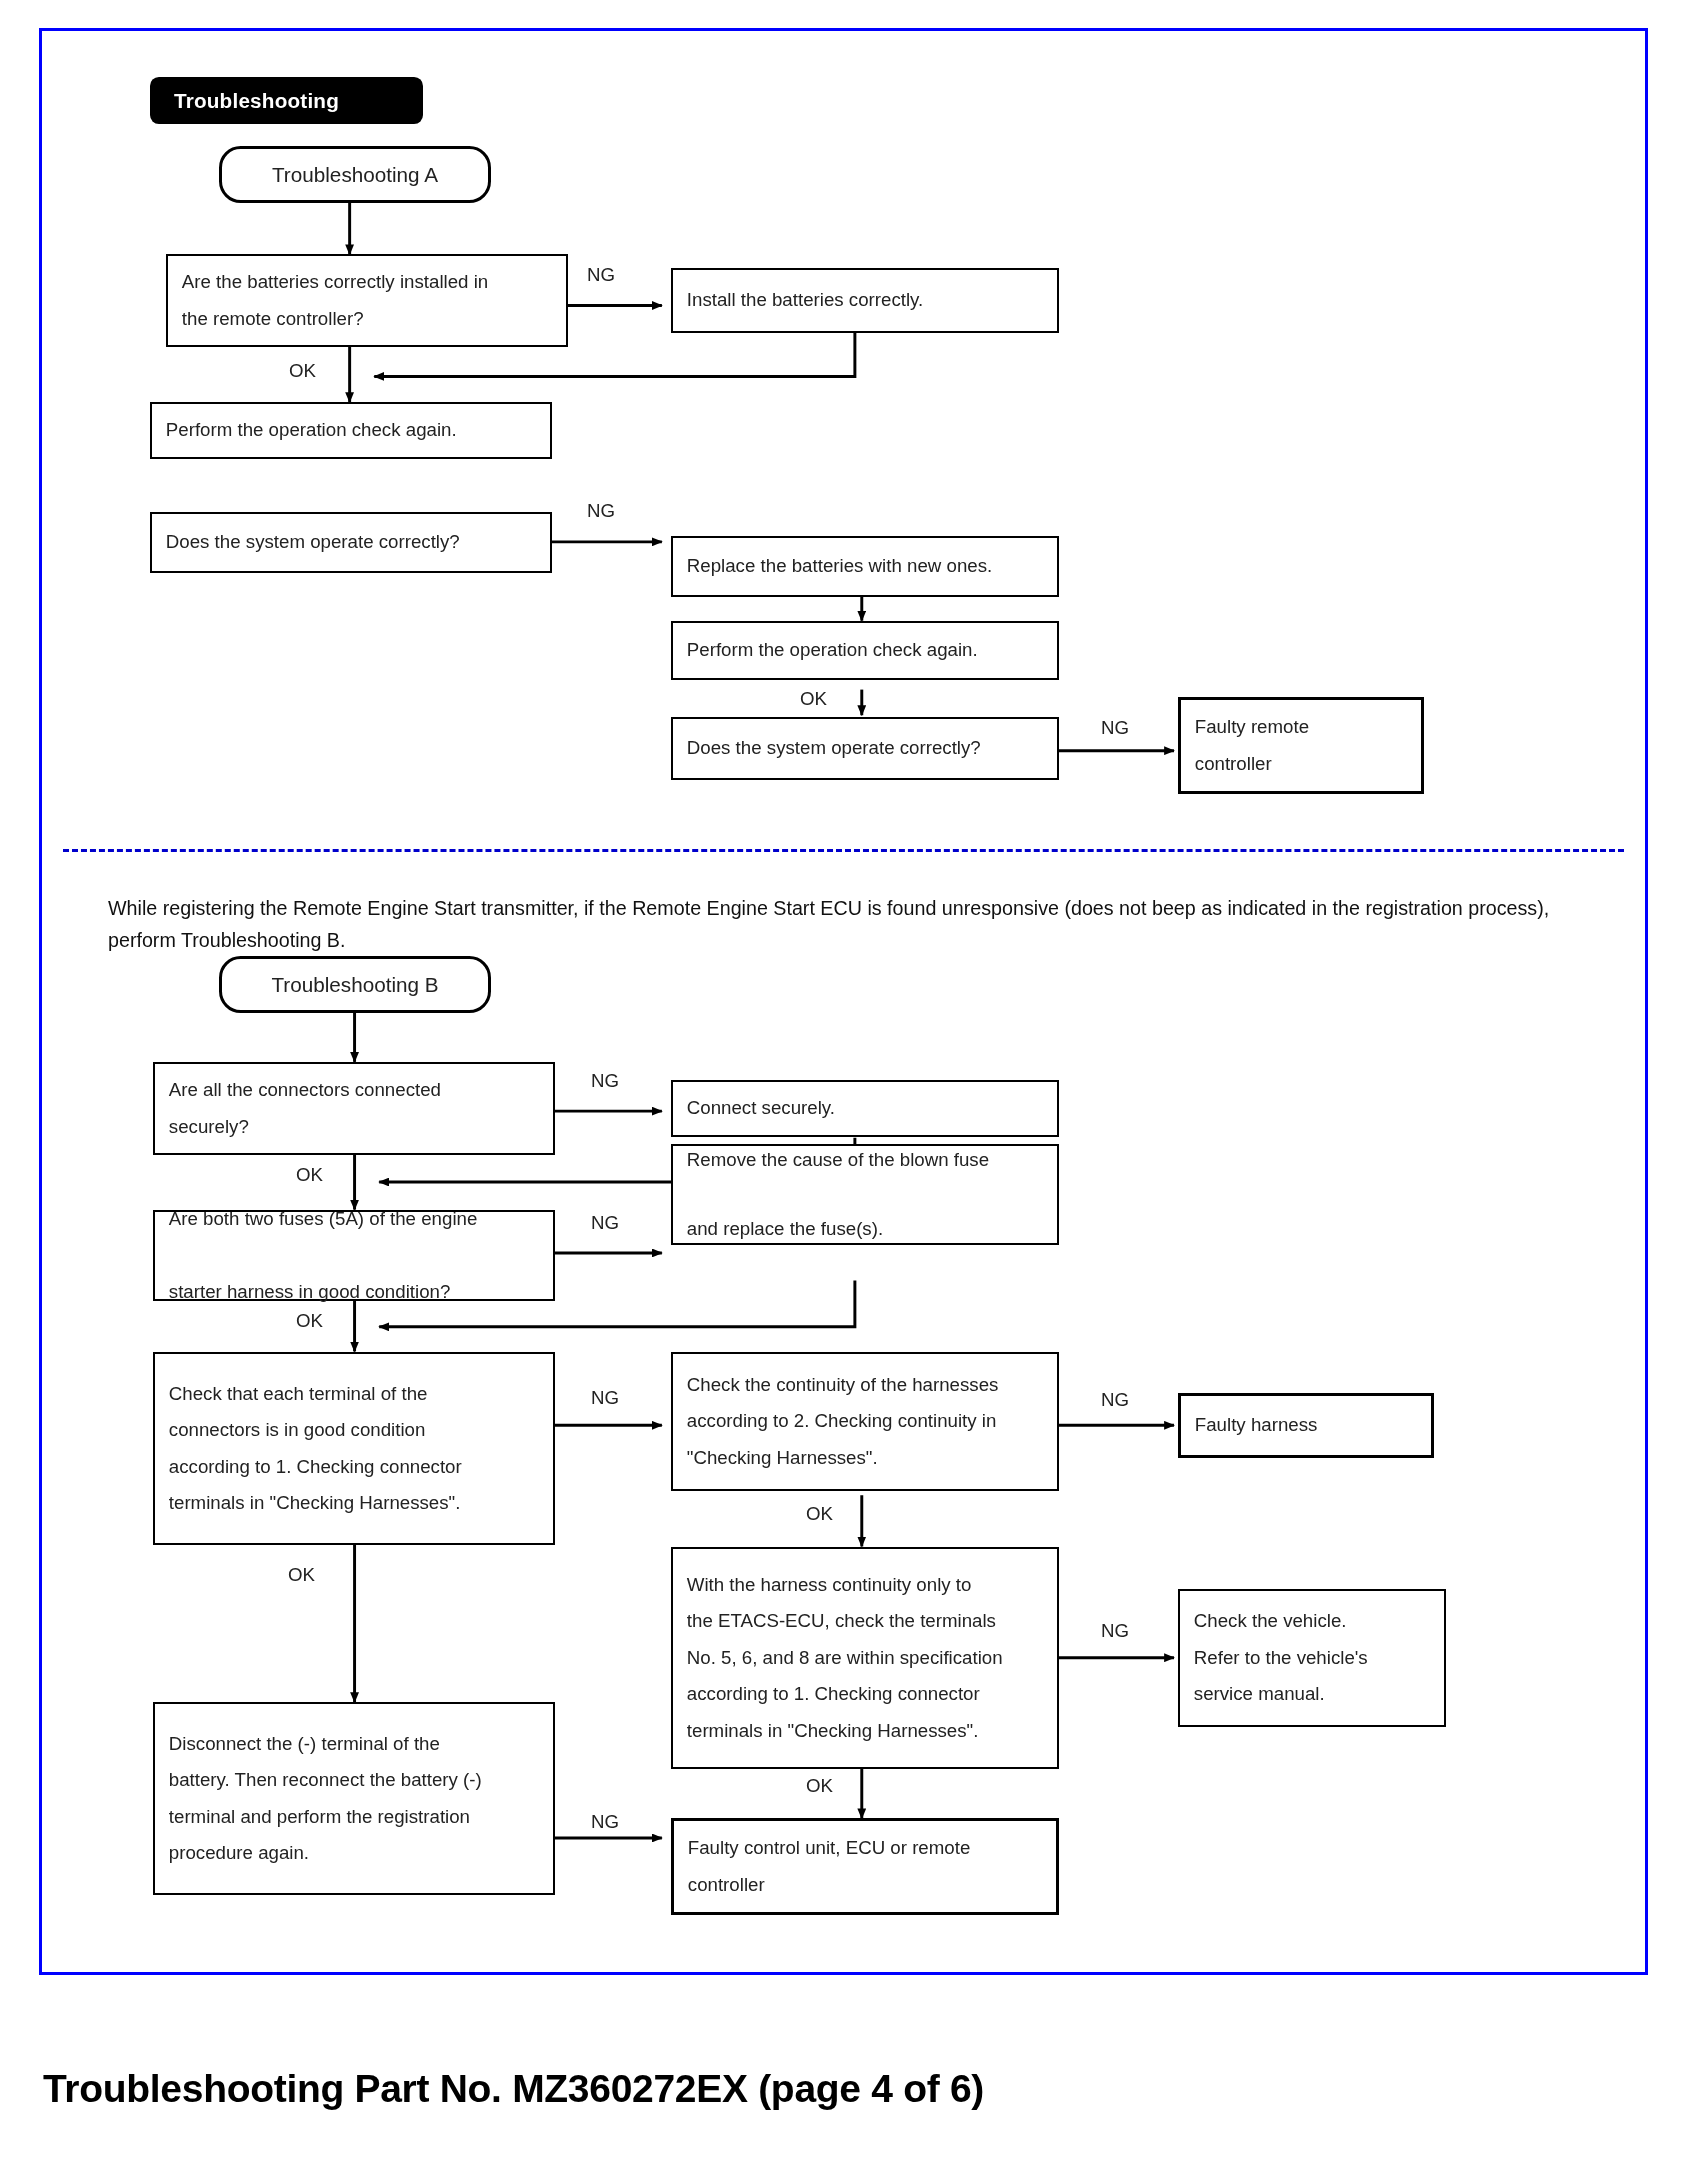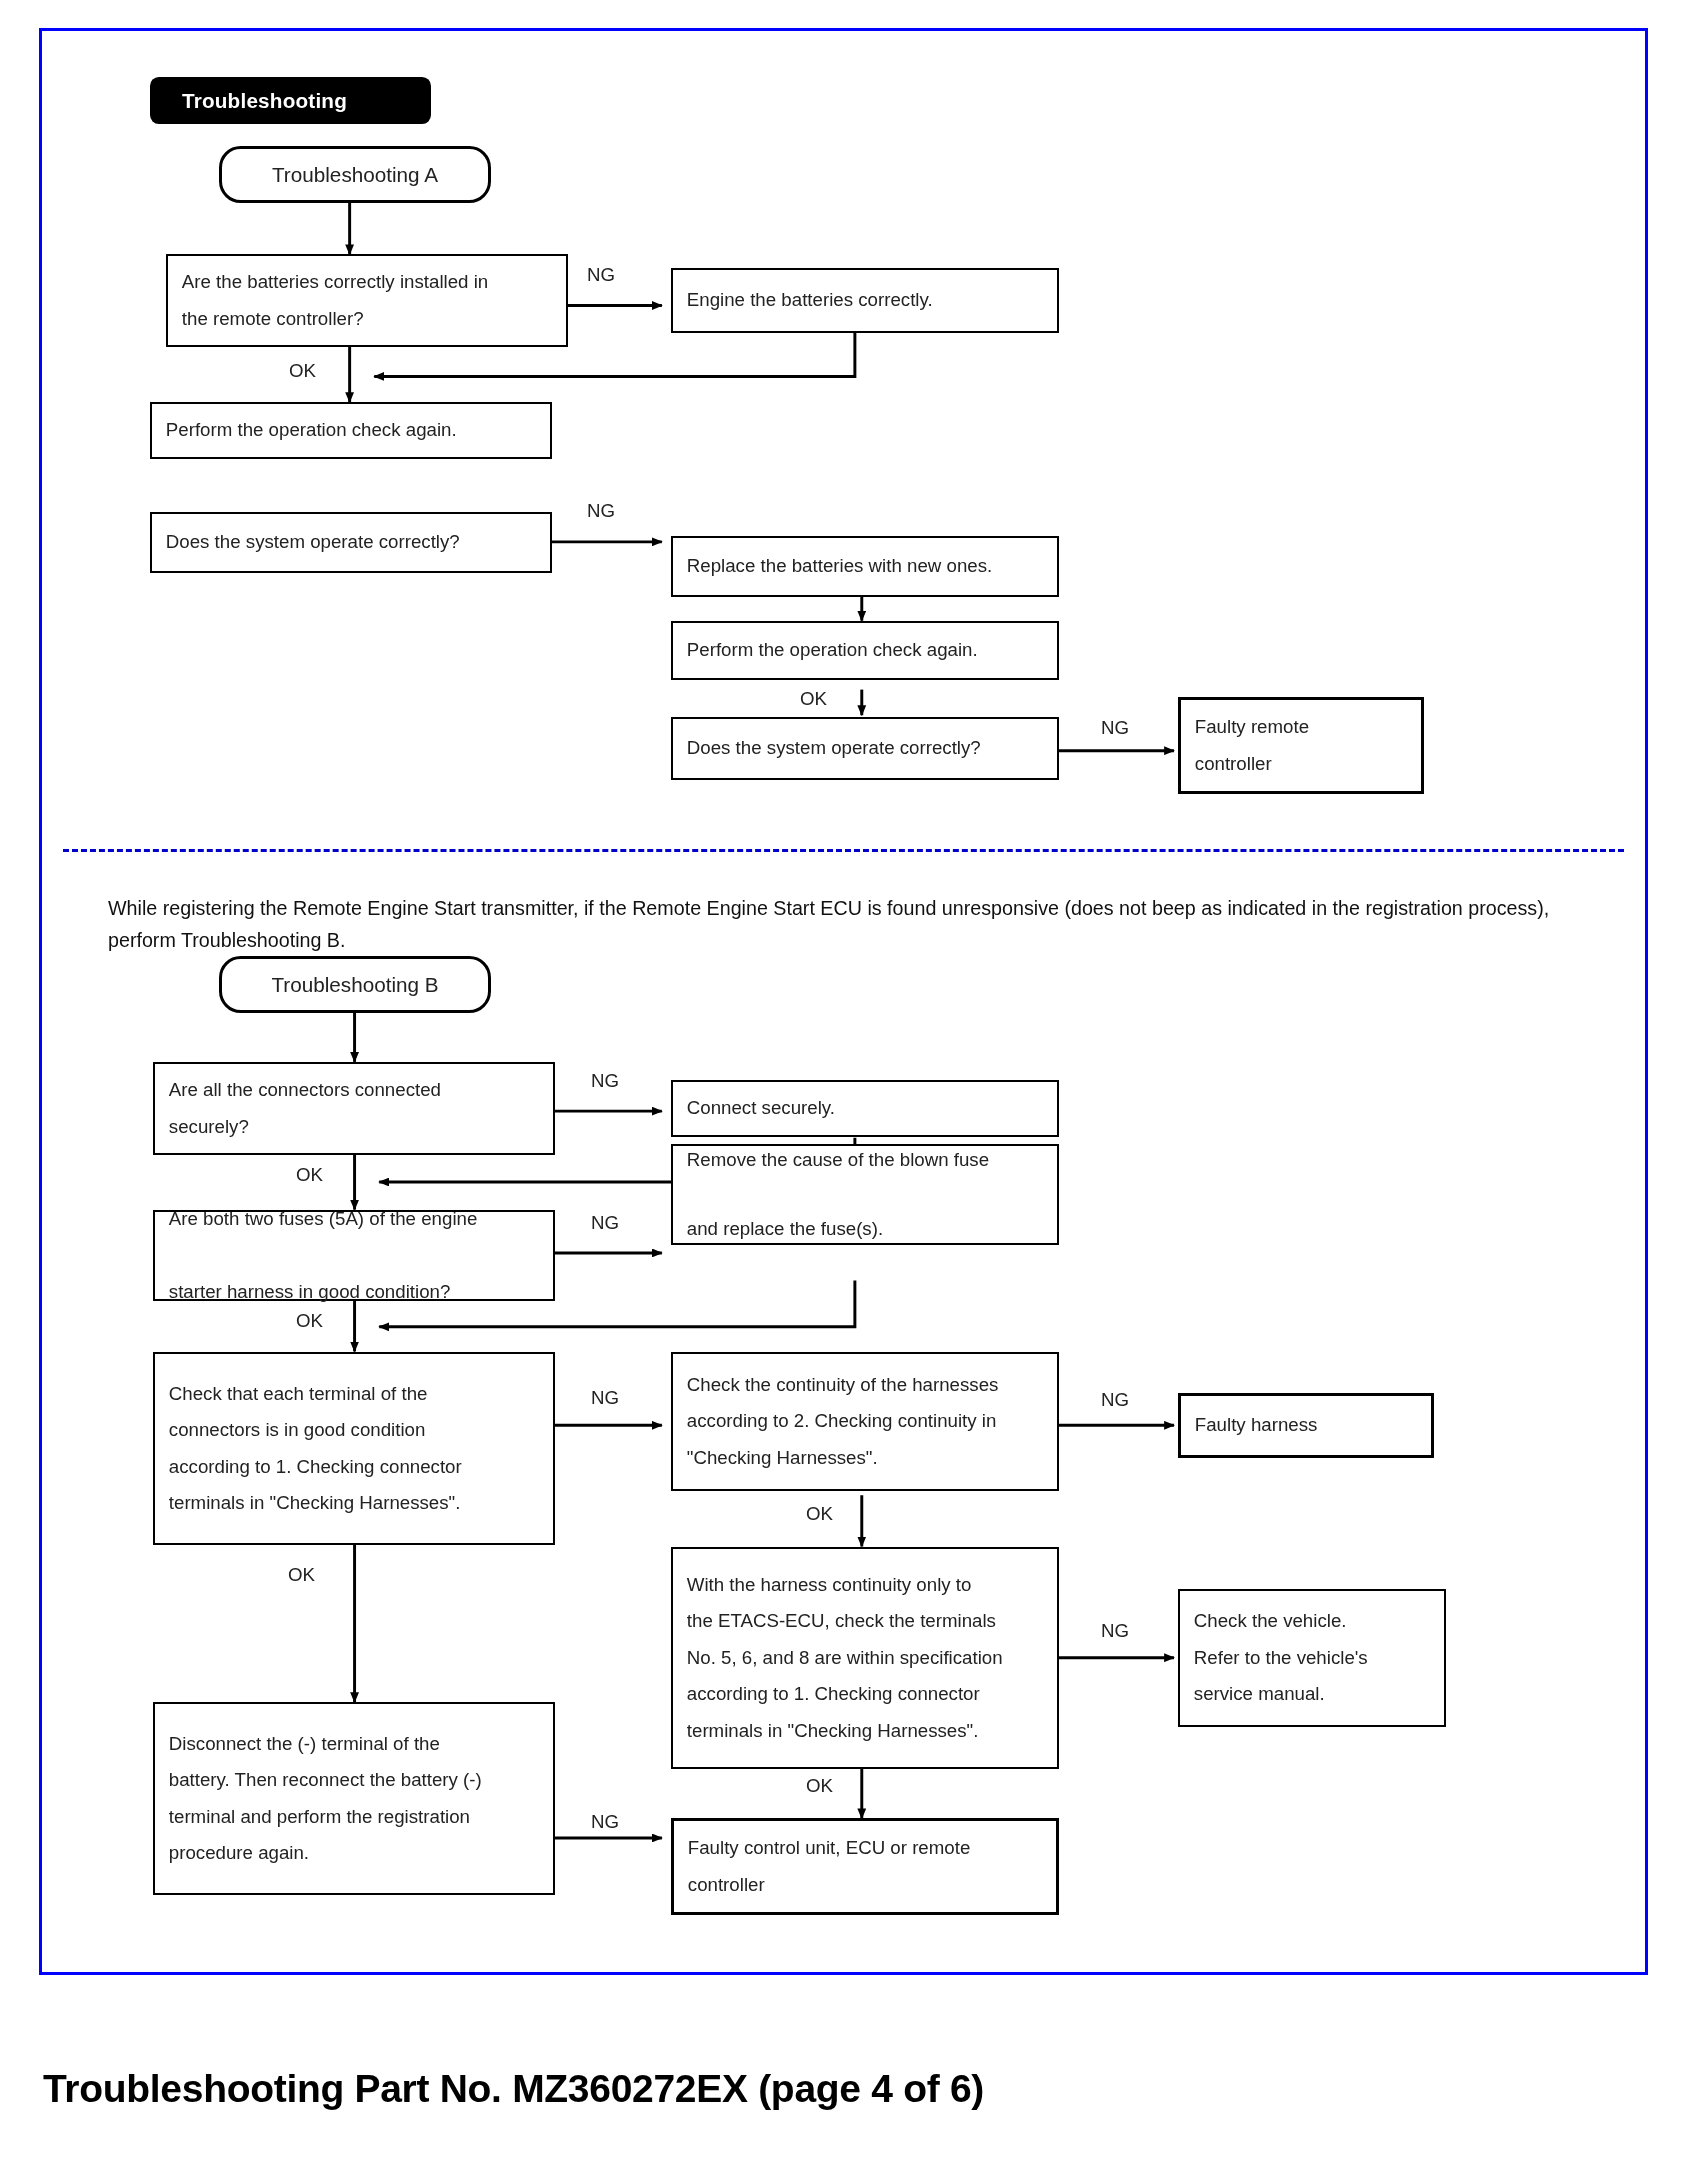--- a/index.html
+++ b/index.html
@@ -4,21 +4,21 @@
 <style>
   html,body{margin:0;padding:0;background:#fff;}
   body{font-family:"Liberation Sans",sans-serif;}
   #page{position:relative;width:1695px;height:2174px;background:#fff;overflow:hidden;}
   #frame{position:absolute;left:39px;top:27.6px;width:1609px;height:1947px;
          border:3.9px solid #0000ff;box-sizing:border-box;background:#fff;}
   #svg-layer{position:absolute;left:0;top:0;width:1695px;height:2174px;pointer-events:none;}
 
   .hdr-badge{position:absolute;background:#000;color:#fff;border-radius:8.9px;
              font-weight:bold;font-size:20.7px;display:flex;align-items:center;
-             padding-left:32px;letter-spacing:0.2px;}
+             padding-left:24px;letter-spacing:0.2px;}
   .term{position:absolute;border:3px solid #000;border-radius:21.7px;background:#fff;
         display:flex;align-items:center;justify-content:center;font-size:20.7px;color:#222;}
   .box{position:absolute;border:2px solid #000;background:#fff;box-sizing:border-box;
        font-size:18.7px;color:#222;line-height:1.95;padding:7.9px 13.8px;}
   .box.thick{border:3.9px solid #000;}
   .box.justify{text-align:justify;}
   .box.justify > span{display:block;}
   .box.mid{display:flex;flex-direction:column;justify-content:center;}
   .lbl{position:absolute;font-size:18.7px;color:#222;}
   .para{position:absolute;font-size:19.7px;color:#111;line-height:1.62;}
@@ -72,21 +72,21 @@
 
   <div class="term" style="left:219px;top:146px;width:266px;height:51px;">Troubleshooting A</div>
 
   <div class="box mid" style="left:150px;top:254px;width:402px;height:93px;margin-left:16px;">
     <span>Are the batteries correctly installed in</span>
     <span>the remote controller?</span>
   </div>
   <div class="lbl" style="left:587px;top:264px;">NG</div>
 
   <div class="box mid" style="left:671px;top:268px;width:388px;height:65px;">
-    <span>Engine the batteries correctly.</span>
+    <span>Install the batteries correctly.</span>
   </div>
 
   <div class="lbl" style="left:289px;top:360px;">OK</div>
 
   <div class="box mid" style="left:150px;top:402px;width:402px;height:57px;">
     <span>Perform the operation check again.</span>
   </div>
 
   <div class="box mid" style="left:150px;top:512px;width:402px;height:61px;">
     <span>Does the system operate correctly?</span>

